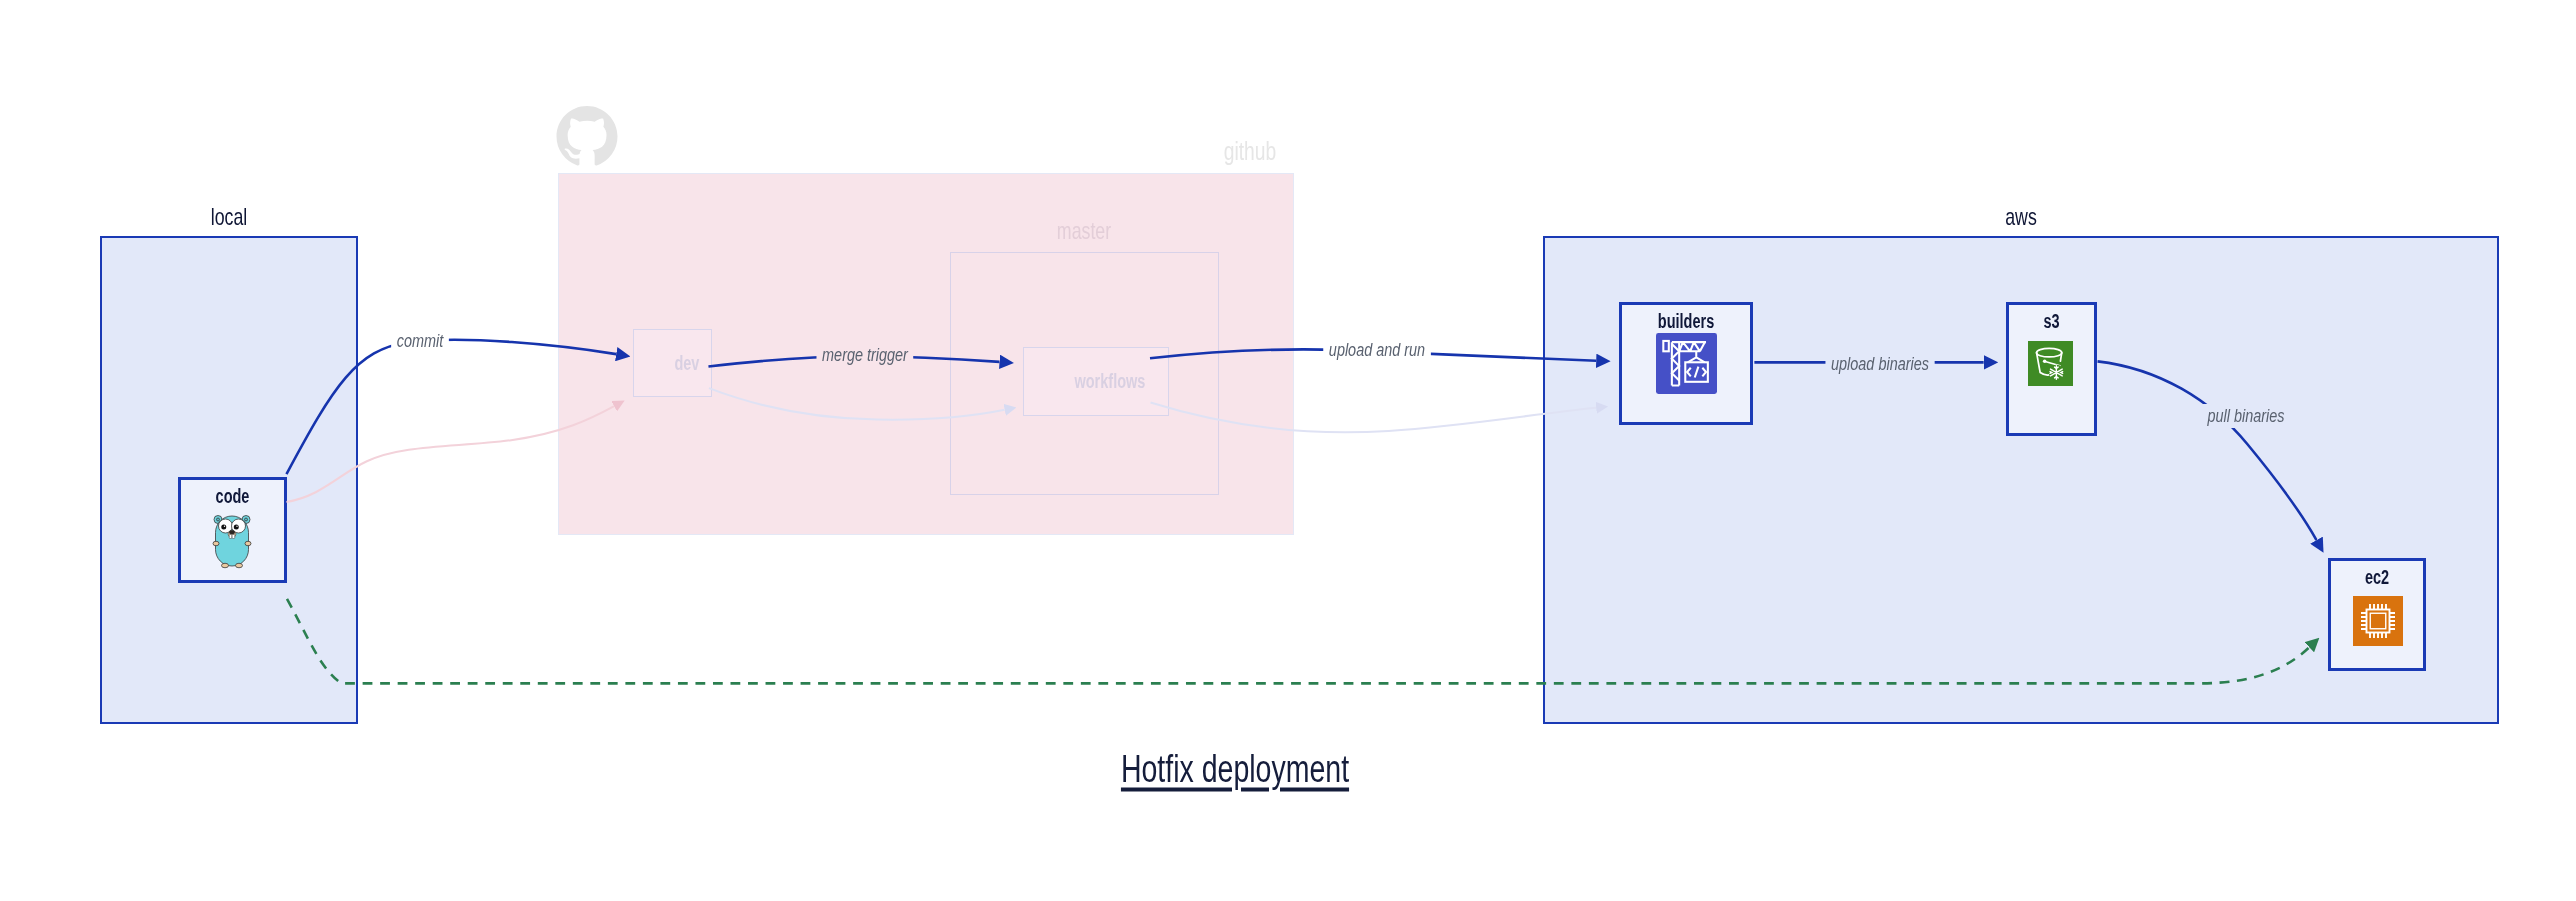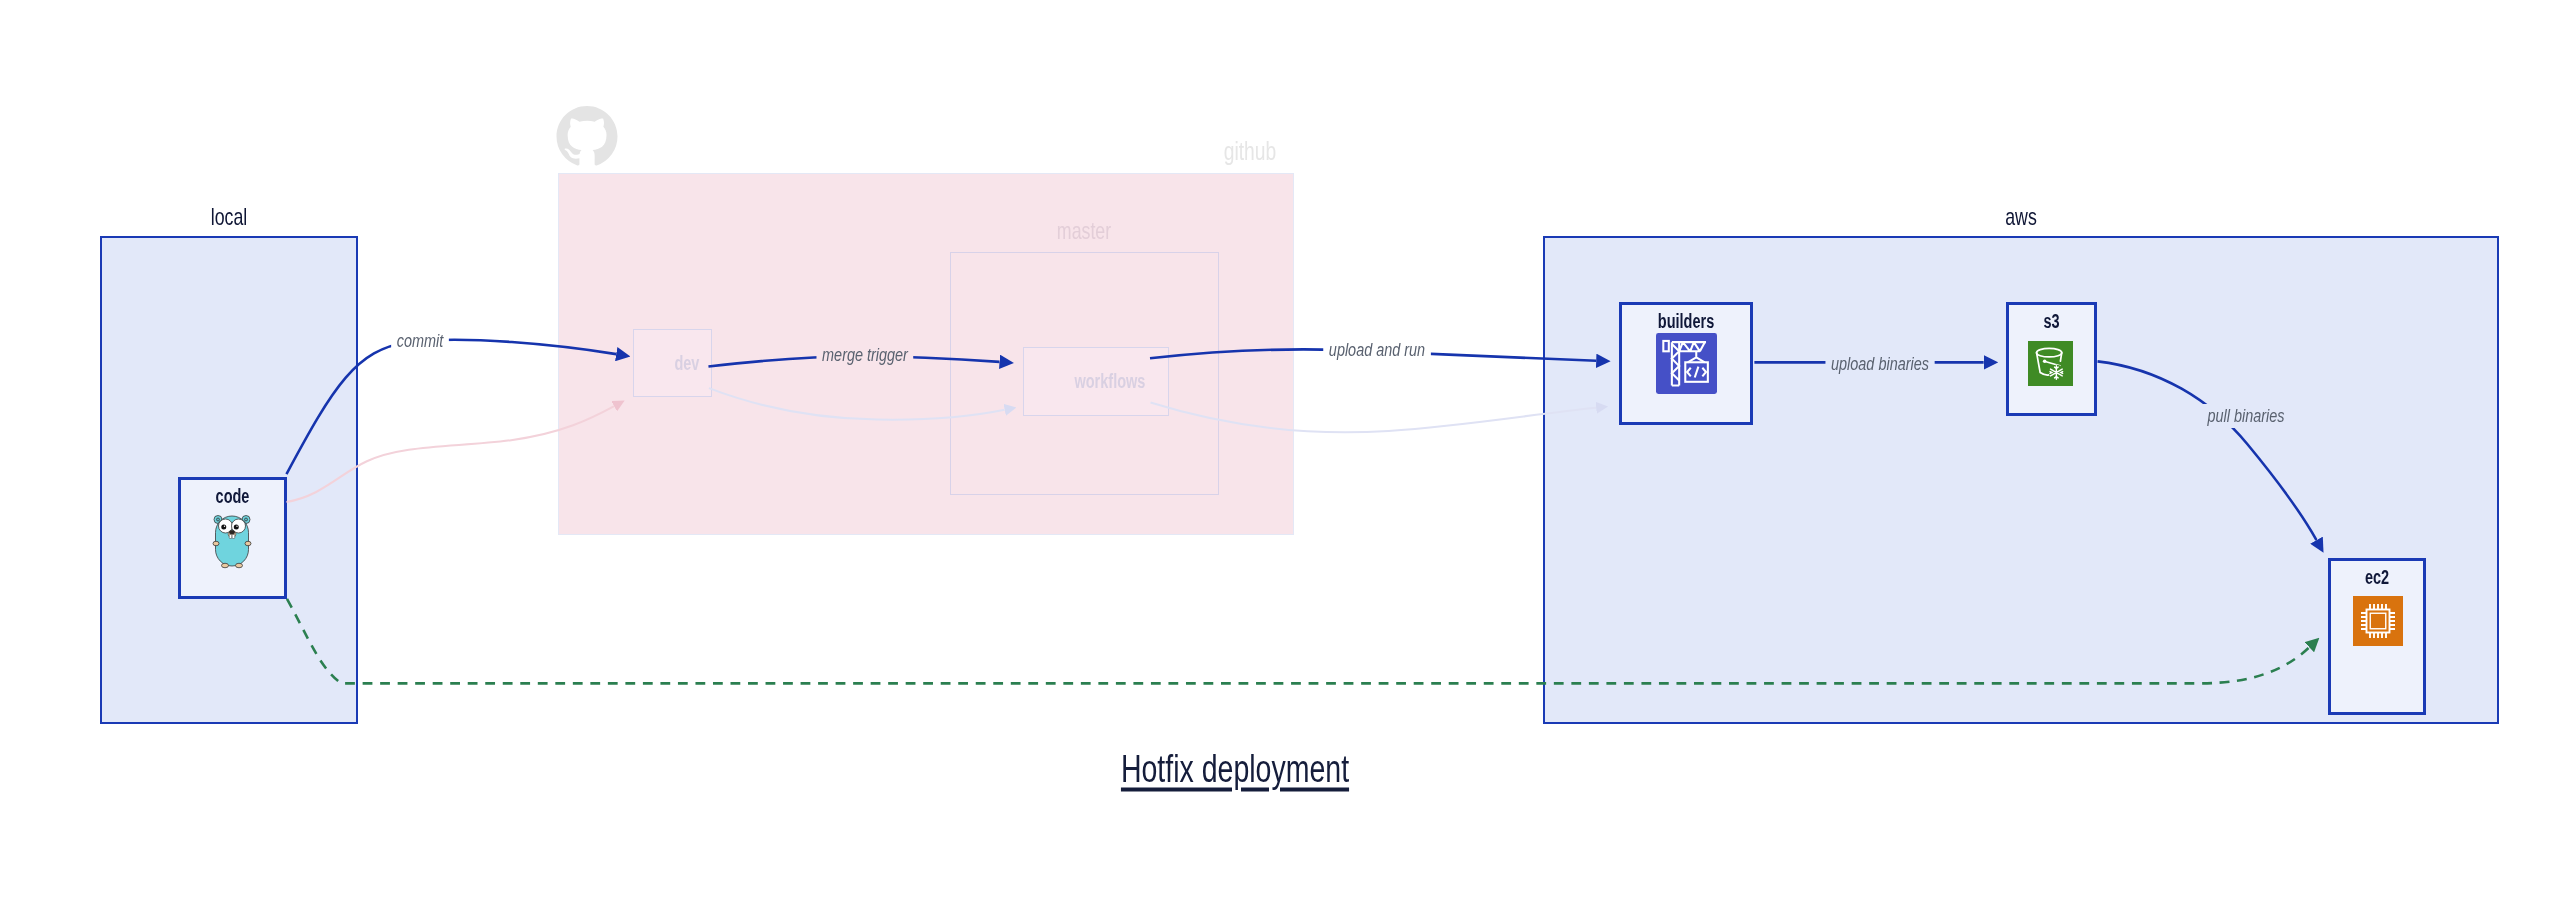--- a/index.html
+++ b/index.html
@@ -43,41 +43,41 @@
 <div id="canvas">
 
   <div class="container pink-container" style="left:558px;top:173px;width:736px;height:362px;"></div>
 
   <div class="container master-box" style="left:950px;top:252px;width:269px;height:243px;"></div>
 
   <div class="container blue-container" style="left:100px;top:236px;width:258px;height:488px;"></div>
 
   <div class="container blue-container" style="left:1543px;top:236px;width:956px;height:488px;"></div>
 
-  <div class="node" style="left:178px;top:477px;width:109px;height:122px;">
+  <div class="node" style="left:178px;top:477px;width:109px;height:106px;">
     <span class="node-label">code</span>
   </div>
 
   <div class="node-faded" style="left:633px;top:329px;width:79px;height:68px;">
     <span class="node-label-faded">dev</span>
   </div>
 
   <div class="node-faded" style="left:1023px;top:347px;width:146px;height:69px;">
     <span class="node-label-faded">workflows</span>
   </div>
 
   <div class="node" style="left:1619px;top:302px;width:134px;height:123px;">
     <span class="node-label">builders</span>
   </div>
 
-  <div class="node" style="left:2006px;top:302px;width:91px;height:114px;">
+  <div class="node" style="left:2006px;top:302px;width:91px;height:134px;">
     <span class="node-label">s3</span>
   </div>
 
-  <div class="node" style="left:2328px;top:558px;width:98px;height:157px;">
+  <div class="node" style="left:2328px;top:558px;width:98px;height:113px;">
     <span class="node-label">ec2</span>
   </div>
 
   <svg id="edges" width="2604" height="902" viewBox="0 0 5054 1750">
     <defs>
       <marker id="arr-blue" viewBox="0 0 10 10" refX="0" refY="5" markerWidth="5.6" markerHeight="5.6" orient="auto">
         <path d="M0 0 L10 5 L0 10 z" fill="#1634ad"></path>
       </marker>
       <marker id="arr-pink" viewBox="0 0 10 10" refX="0" refY="5" markerWidth="5.8" markerHeight="5.8" orient="auto">
         <path d="M0 0 L10 5 L0 10 z" fill="#efc3cf"></path>

